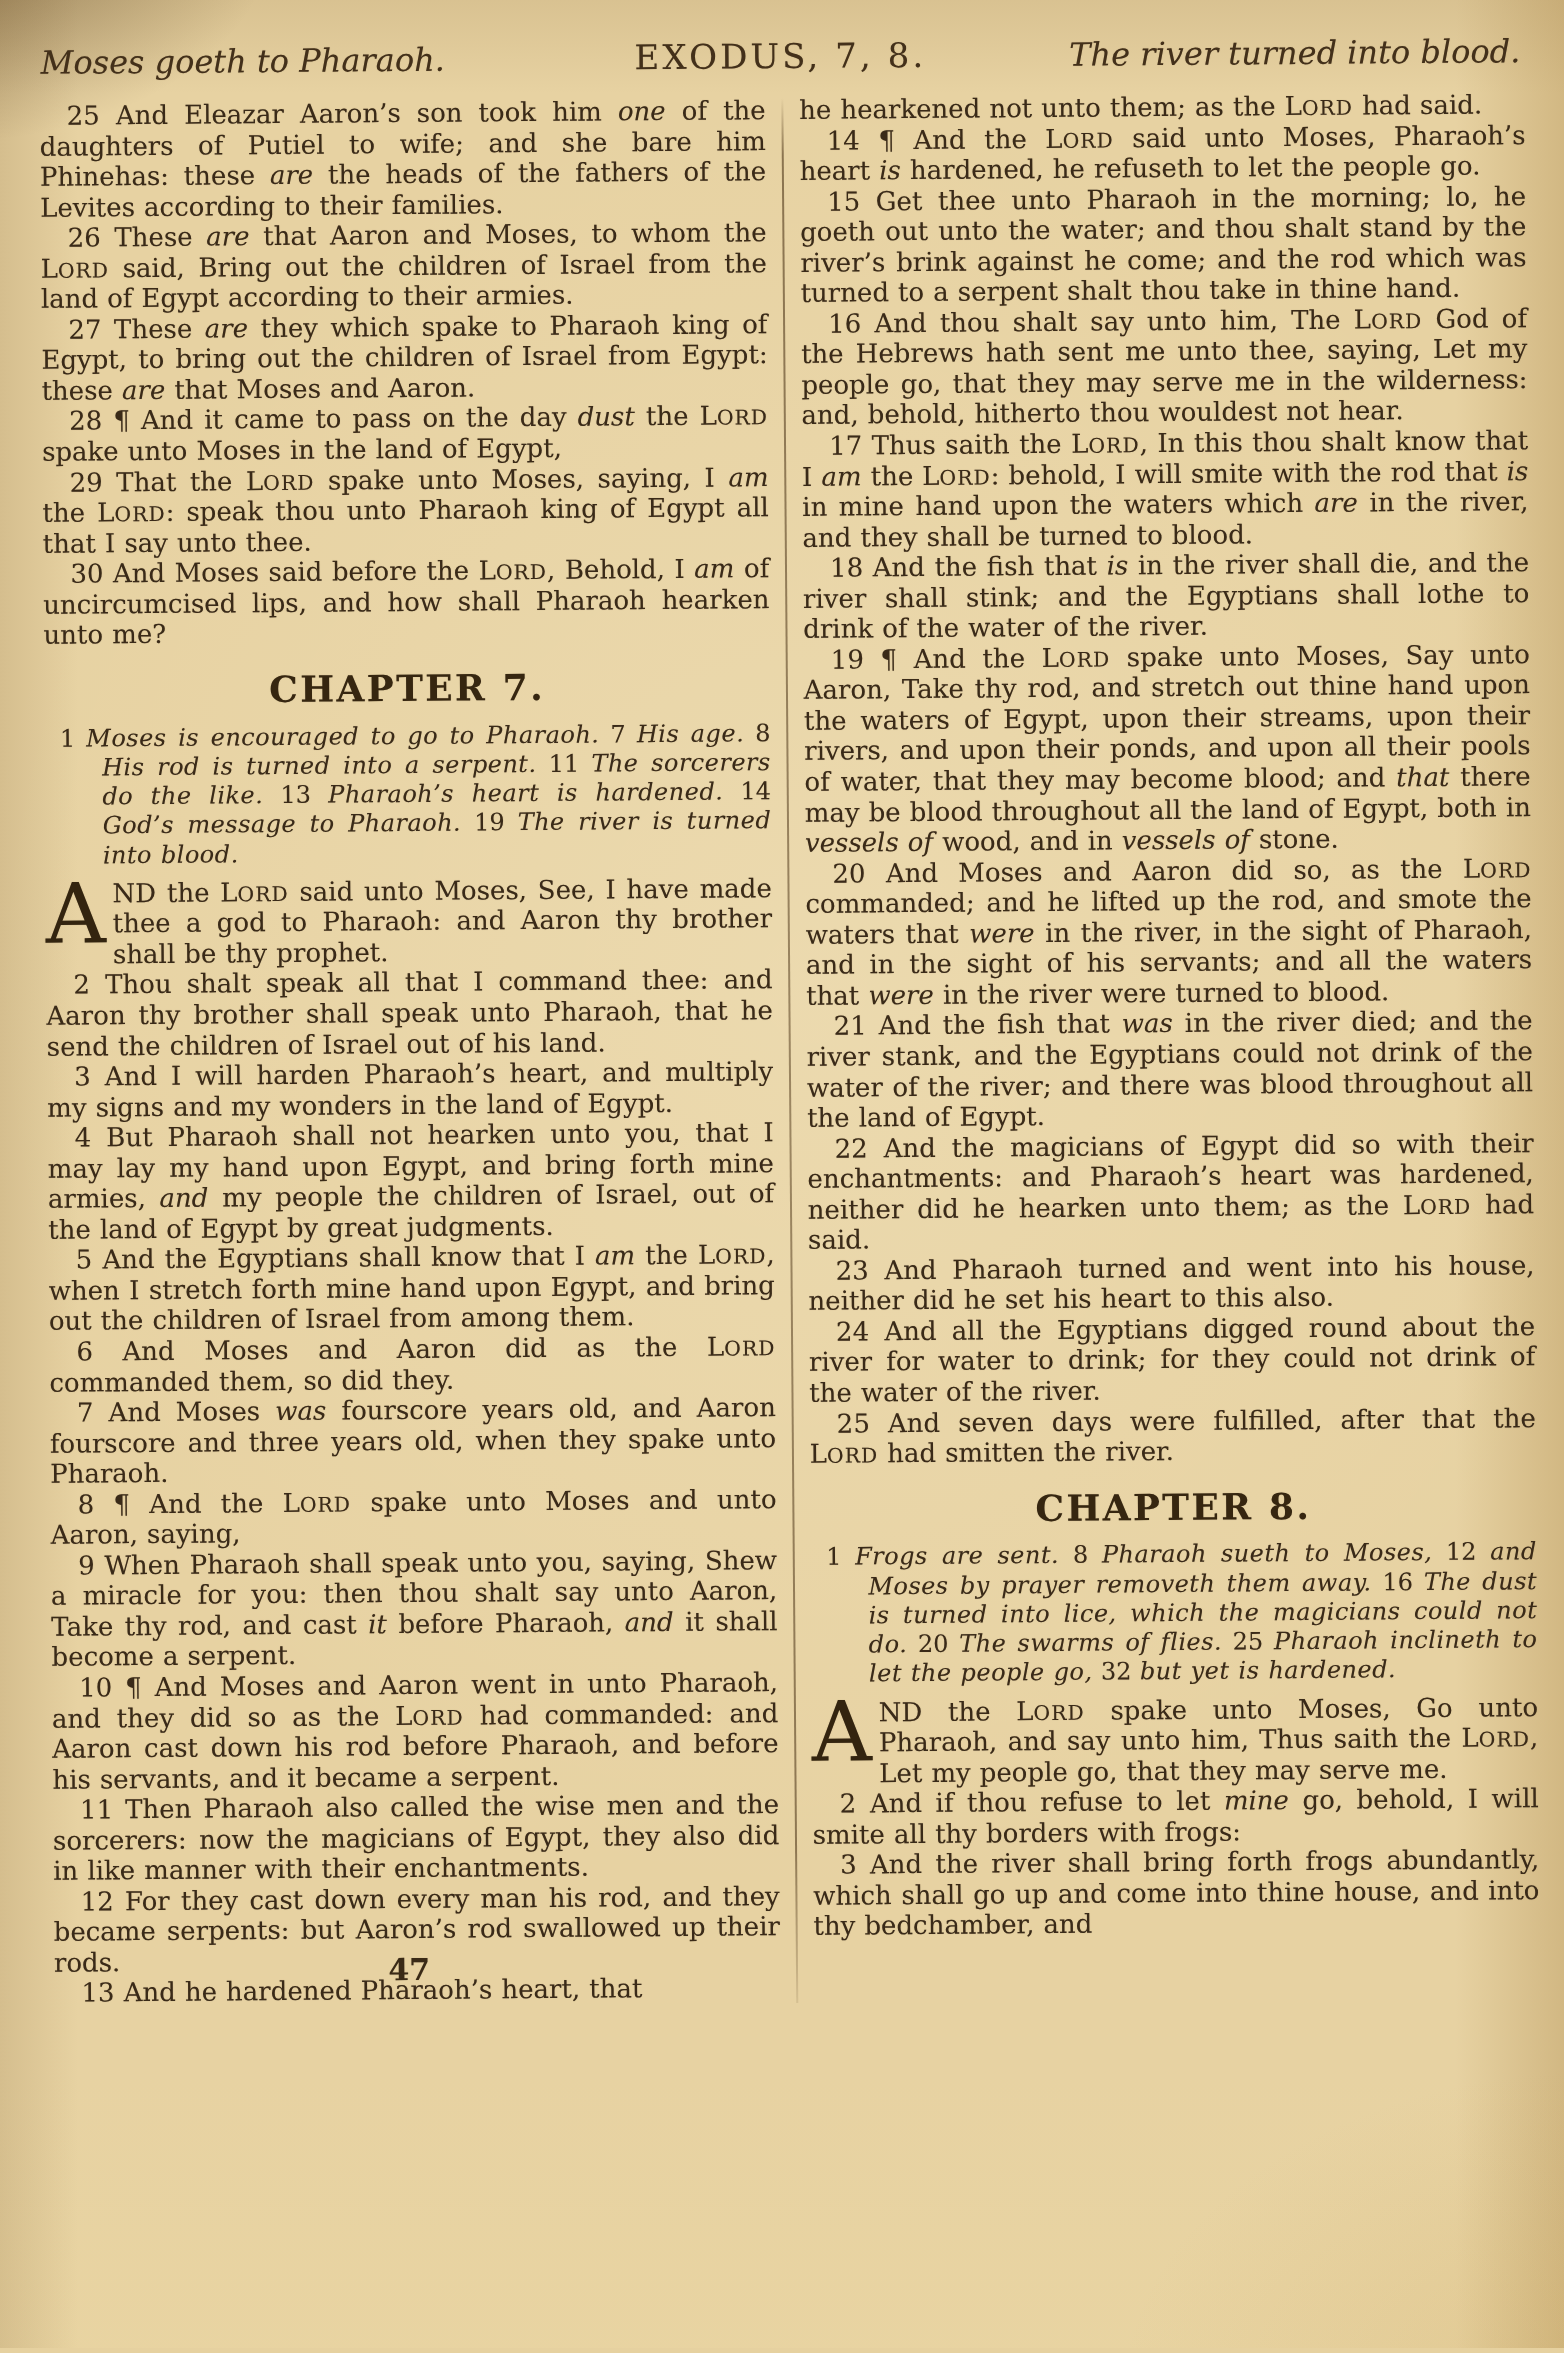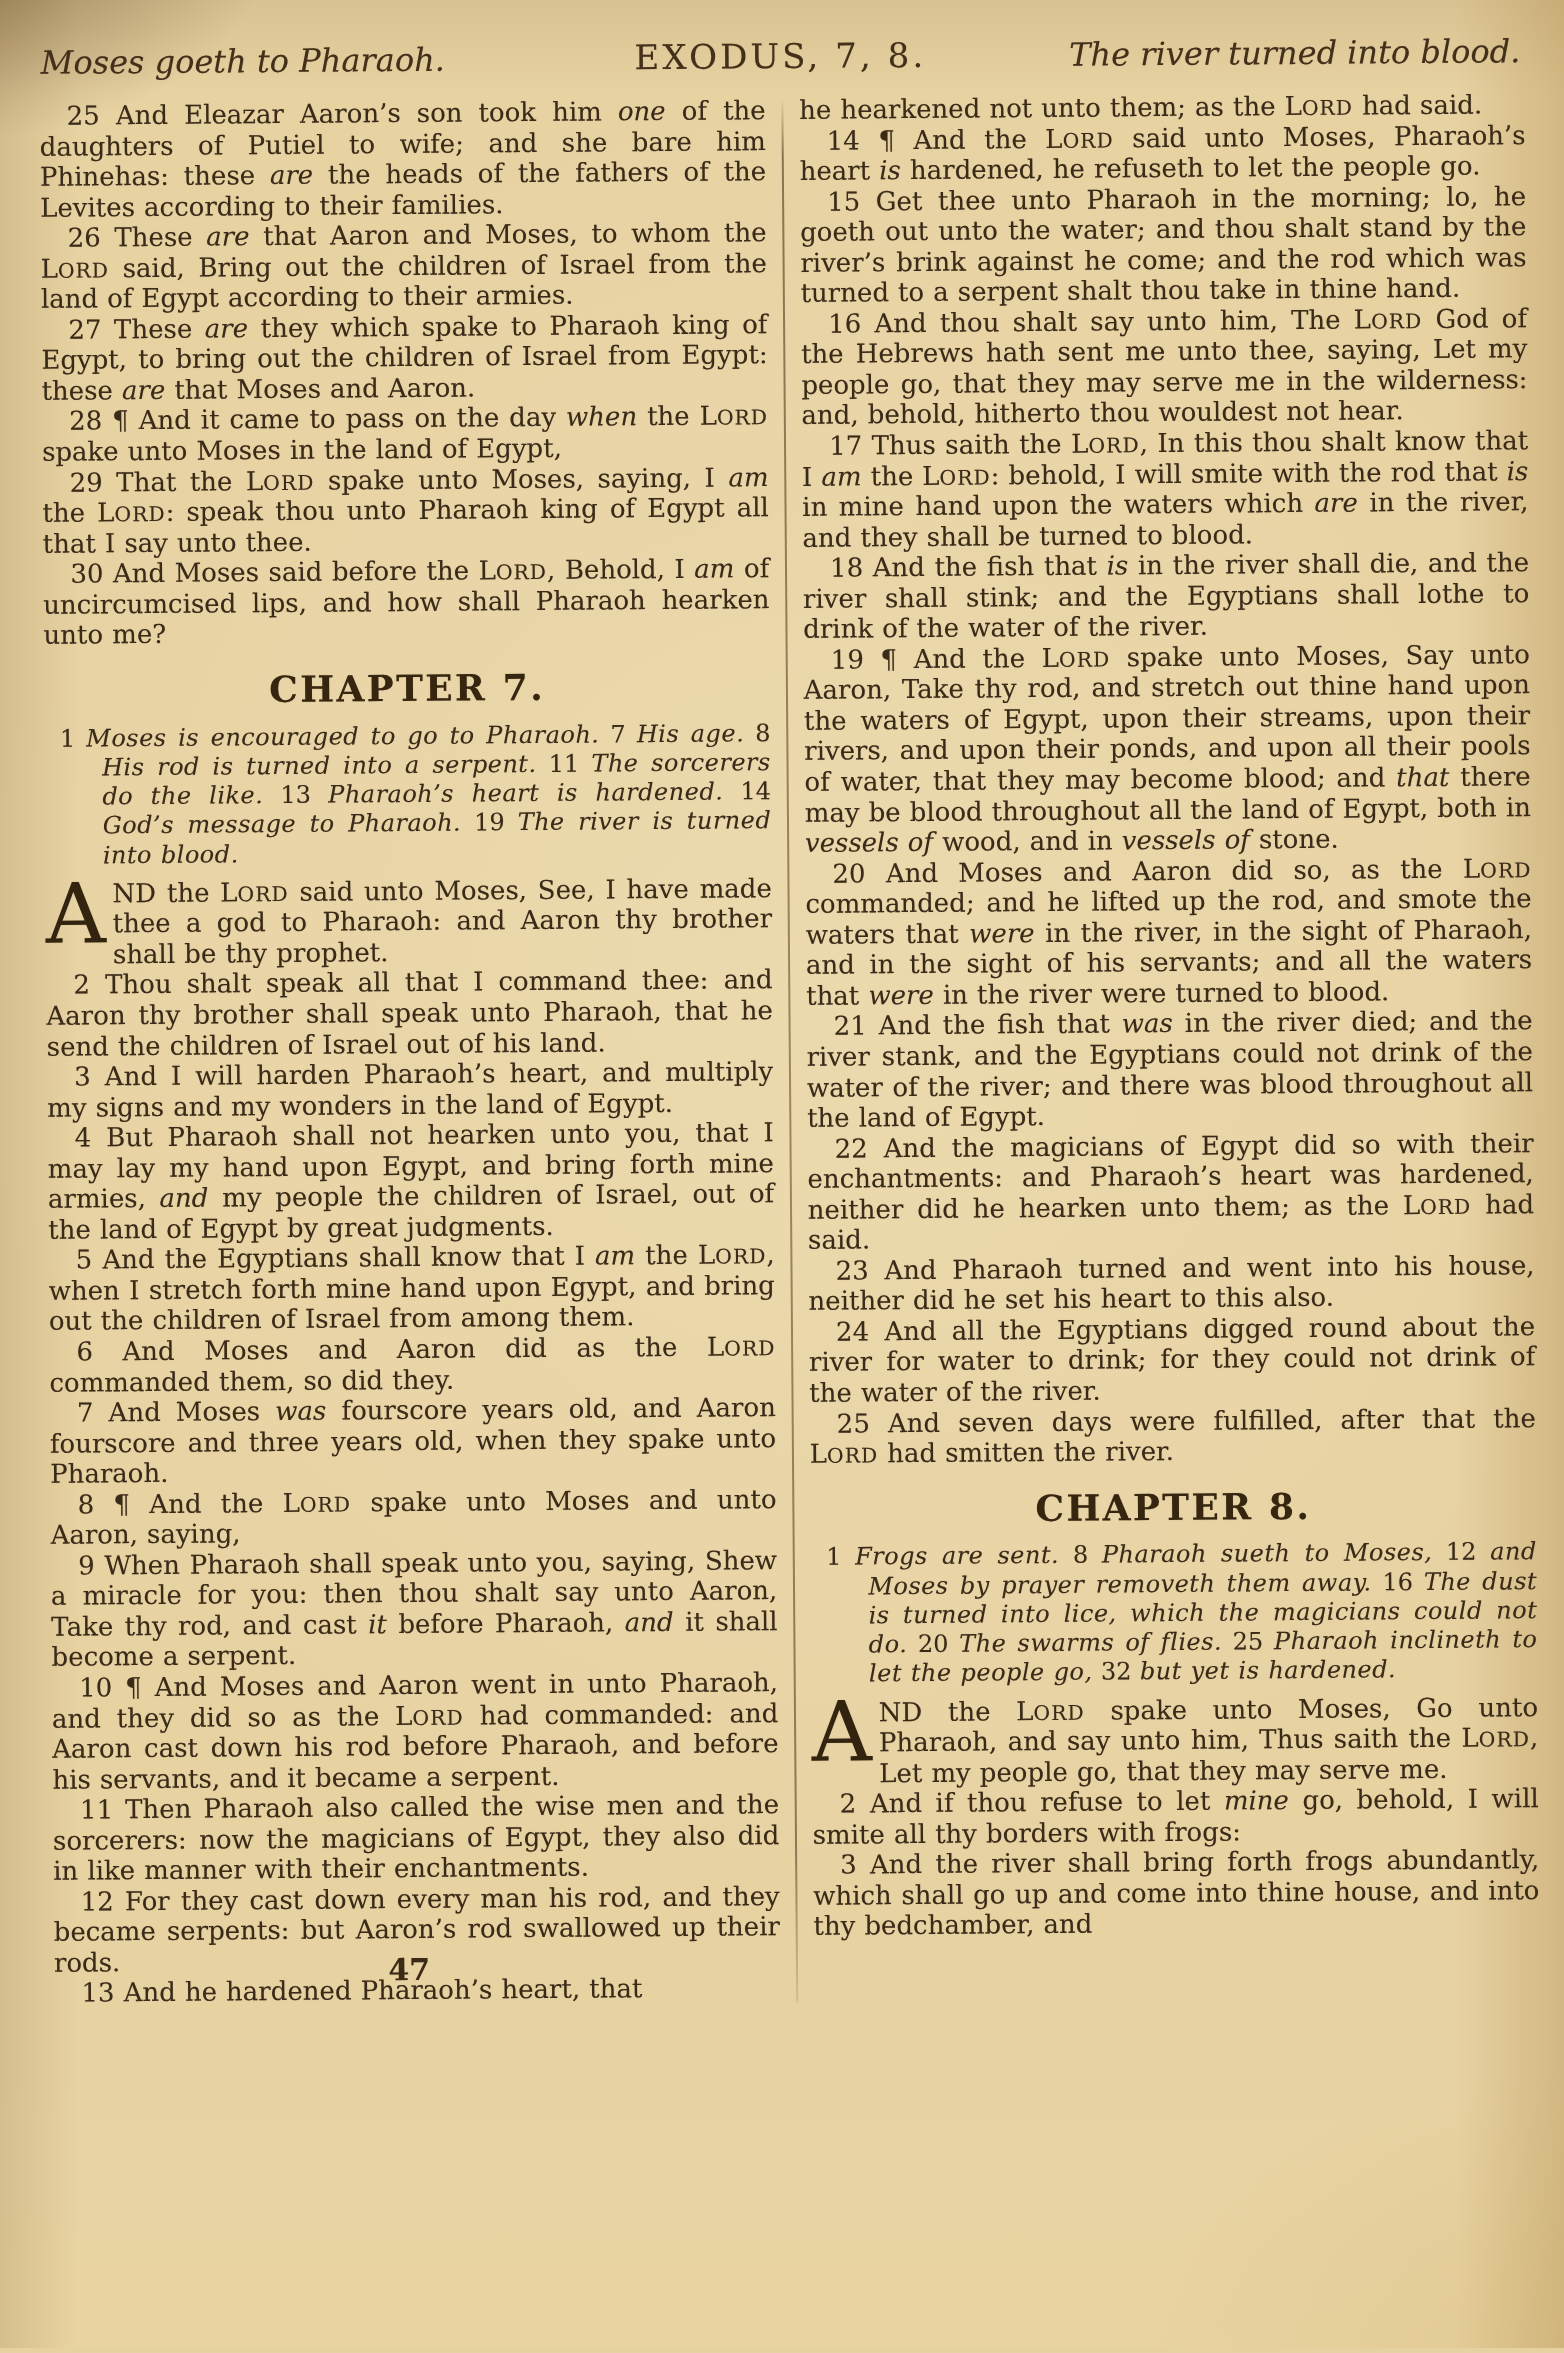--- a/index.html
+++ b/index.html
@@ -100,21 +100,21 @@
     <div class="running-head">
       <span class="rh-left">Moses goeth to Pharaoh.</span>
       <span class="rh-center">EXODUS, 7, 8.</span>
       <span class="rh-right">The river turned into blood.</span>
     </div>
     <div class="columns">
       <div class="column">
           <p class="verse">25 And Eleazar Aaron’s son took him <i>one</i> of the daughters of Putiel to wife; and she bare him Phinehas: these <i>are</i> the heads of the fathers of the Levites according to their families.</p>
           <p class="verse">26 These <i>are</i> that Aaron and Moses, to whom the L<span class="smcap">ORD</span> said, Bring out the children of Israel from the land of Egypt according to their armies.</p>
           <p class="verse">27 These <i>are</i> they which spake to Pharaoh king of Egypt, to bring out the children of Israel from Egypt: these <i>are</i> that Moses and Aaron.</p>
-          <p class="verse">28 ¶ And it came to pass on the day <i>when</i> the L<span class="smcap">ORD</span> spake unto Moses in the land of Egypt,</p>
+          <p class="verse">28 ¶ And it came to pass on the day <i>dust</i> the L<span class="smcap">ORD</span> spake unto Moses in the land of Egypt,</p>
           <p class="verse">29 That the L<span class="smcap">ORD</span> spake unto Moses, saying, I <i>am</i> the L<span class="smcap">ORD</span>: speak thou unto Pharaoh king of Egypt all that I say unto thee.</p>
           <p class="verse">30 And Moses said before the L<span class="smcap">ORD</span>, Behold, I <i>am</i> of uncircumcised lips, and how shall Pharaoh hearken unto me?</p>
           <h2 class="chapter-heading">CHAPTER 7.</h2>
           <p class="chapter-summary">1 <i>Moses is encouraged to go to Pharaoh.</i> 7 <i>His age.</i> 8 <i>His rod is turned into a serpent.</i> 11 <i>The sorcerers do the like.</i> 13 <i>Pharaoh’s heart is hardened.</i> 14 <i>God’s message to Pharaoh.</i> 19 <i>The river is turned into blood.</i></p>
           <p class="verse dropcap"><span class="initial">A</span>ND the L<span class="smcap">ORD</span> said unto Moses, See, I have made thee a god to Pharaoh: and Aaron thy brother shall be thy prophet.</p>
           <p class="verse">2 Thou shalt speak all that I command thee: and Aaron thy brother shall speak unto Pharaoh, that he send the children of Israel out of his land.</p>
           <p class="verse">3 And I will harden Pharaoh’s heart, and multiply my signs and my wonders in the land of Egypt.</p>
           <p class="verse">4 But Pharaoh shall not hearken unto you, that I may lay my hand upon Egypt, and bring forth mine armies, <i>and</i> my people the children of Israel, out of the land of Egypt by great judgments.</p>
           <p class="verse">5 And the Egyptians shall know that I <i>am</i> the L<span class="smcap">ORD</span>, when I stretch forth mine hand upon Egypt, and bring out the children of Israel from among them.</p>
           <p class="verse">6 And Moses and Aaron did as the L<span class="smcap">ORD</span> commanded them, so did they.</p>

